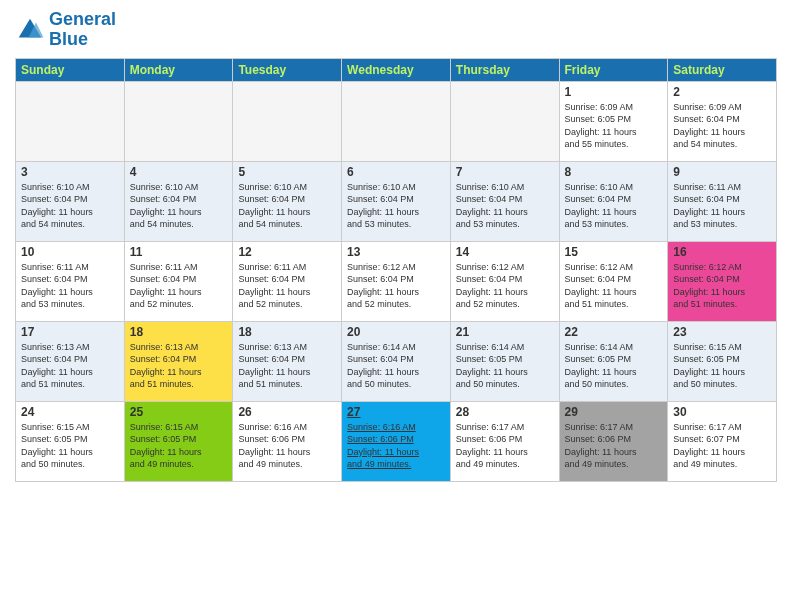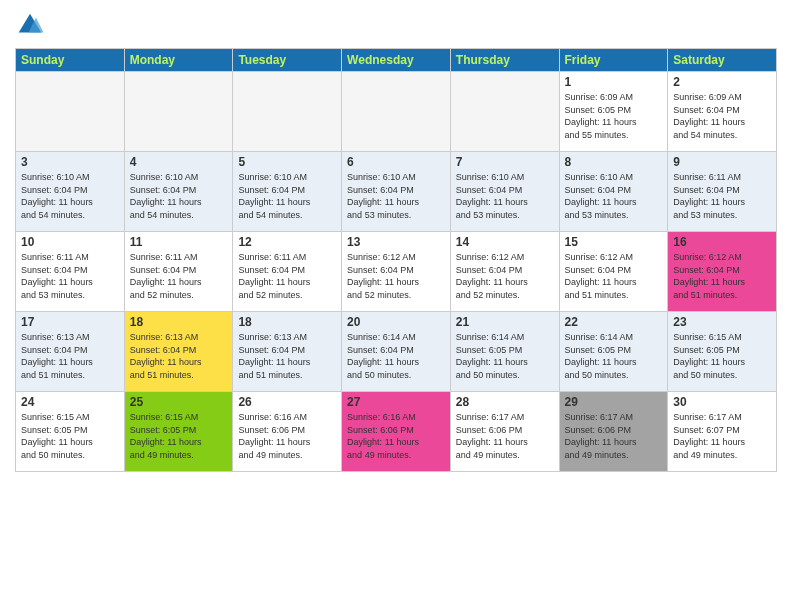--- a/index.html
+++ b/index.html
@@ -95,20 +95,24 @@
 </head>
 <body>
 
 <div class="page">
   <div class="header">
     <div class="logo">
       <svg class="logo-icon" viewBox="0 0 40 40">
         <polygon points="20,5 35,30 5,30" fill="#1a6faf"></polygon>
         <polygon points="28,10 38,30 18,30" fill="#4a9fd4" opacity="0.7"></polygon>
       </svg>
+      <div class="logo-text">
+        <div><span>General</span></div>
+        <div><span style="color:#1a6faf;">Blue</span></div>
+      </div>
     </div>
     <div class="title-block">
       <div class="month-title"></div>
       <div class="location"></div>
     </div>
   </div>
 
   <table class="calendar">
     <thead>
       <tr>
@@ -311,21 +315,21 @@
 Daylight: 11 hours
 and 49 minutes.</div>
           </td>
           <td style="background: rgb(255, 255, 255);">
             <span class="day-num">26</span>
             <div class="day-info" style="white-space: pre-line;">Sunrise: 6:16 AM
 Sunset: 6:06 PM
 Daylight: 11 hours
 and 49 minutes.</div>
           </td>
-          <td style="background: #ec4899;">
+          <td style="background: #0ea5e9; text-decoration: underline;">
             <span class="day-num">27</span>
             <div class="day-info" style="white-space: pre-line;">Sunrise: 6:16 AM
 Sunset: 6:06 PM
 Daylight: 11 hours
 and 49 minutes.</div>
           </td>
           <td style="background: rgb(255, 255, 255);">
             <span class="day-num">28</span>
             <div class="day-info" style="white-space: pre-line;">Sunrise: 6:17 AM
 Sunset: 6:06 PM

